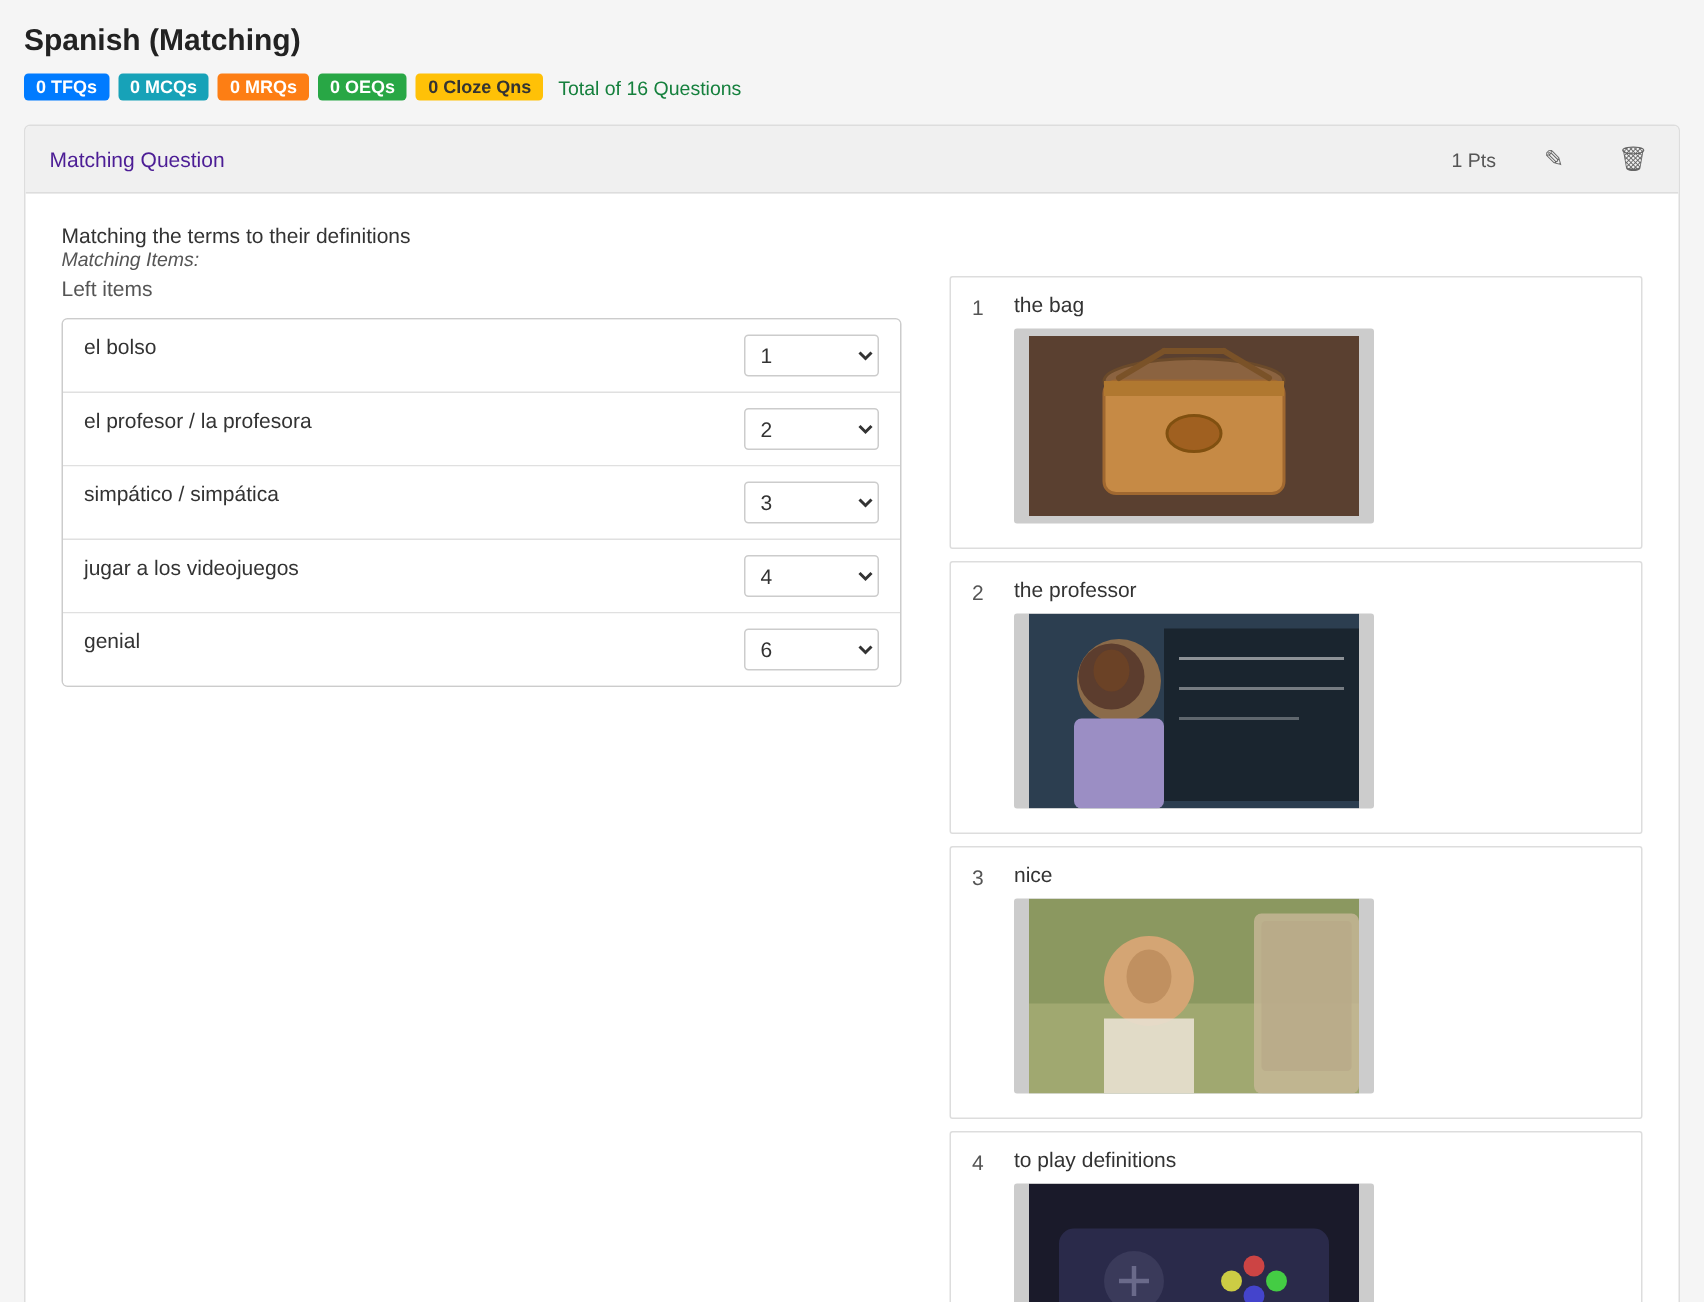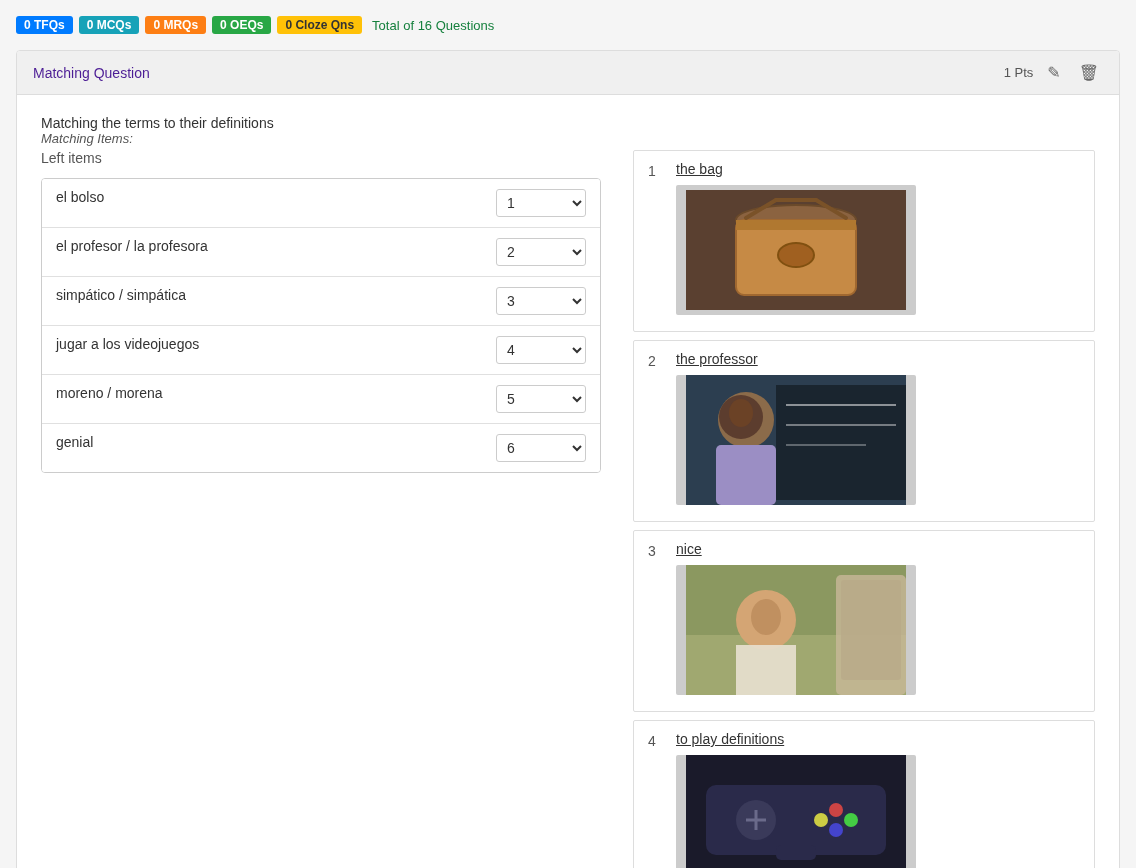--- a/index.html
+++ b/index.html
@@ -57,21 +57,21 @@
     }
 
     .question-header-title {
       font-size: 14px;
       color: #4c1d95;
     }
 
     .question-header-right {
       display: flex;
       align-items: center;
-      gap: 10px;
+      gap: 28px;
     }
 
     .pts-label {
       font-size: 13px;
       color: #555;
     }
 
     .icon-btn {
       background: none;
       border: none;
@@ -178,40 +178,40 @@
     }
 
     .right-item-content {
       flex: 1;
     }
 
     .right-item-label {
       font-size: 14px;
       color: #333;
       margin-bottom: 8px;
-      text-decoration: underline;
     }
 
     .right-item-image {
       width: 240px;
       height: 130px;
       background: #ccc;
       border-radius: 2px;
       overflow: hidden;
       display: flex;
       align-items: center;
       justify-content: center;
       margin-bottom: 10px;
     }
   </style>
 </head>
 <body>
 
 <div class="page-wrapper">
 
+  <h1 class="page-title">Spanish (Matching)</h1>
 
   <div class="badges-row">
 
     <span class="badge badge-blue">0 TFQs</span>
       <span class="badge badge-teal">0 MCQs</span>
       <span class="badge badge-orange">0 MRQs</span>
       <span class="badge badge-green">0 OEQs</span>
       <span class="badge badge-yellow">0 Cloze Qns</span>
       <span class="total-label">Total of 16 Questions</span>
   </div>
@@ -244,24 +244,20 @@
                 <span class="left-item-text">el profesor / la profesora</span>
                 <select class="left-item-select"><option value="1">1</option><option value="2" selected="">2</option><option value="3">3</option><option value="4">4</option><option value="5">5</option><option value="6">6</option></select>
               </div>
               <div class="left-item-row">
                 <span class="left-item-text">simpático / simpática</span>
                 <select class="left-item-select"><option value="1">1</option><option value="2">2</option><option value="3" selected="">3</option><option value="4">4</option><option value="5">5</option><option value="6">6</option></select>
               </div>
               <div class="left-item-row">
                 <span class="left-item-text">jugar a los videojuegos</span>
                 <select class="left-item-select"><option value="1">1</option><option value="2">2</option><option value="3">3</option><option value="4" selected="">4</option><option value="5">5</option><option value="6">6</option></select>
-              </div>
-              <div class="left-item-row">
-                <span class="left-item-text">moreno / morena</span>
-                <select class="left-item-select"><option value="1">1</option><option value="2">2</option><option value="3">3</option><option value="4">4</option><option value="5" selected="">5</option><option value="6">6</option></select>
               </div>
               <div class="left-item-row">
                 <span class="left-item-text">genial</span>
                 <select class="left-item-select"><option value="1">1</option><option value="2">2</option><option value="3">3</option><option value="4">4</option><option value="5">5</option><option value="6" selected="">6</option></select>
               </div>
             </div>
         </div>
 
         <div class="right-column">
           <div class="right-items-list" id="right-items-container">

